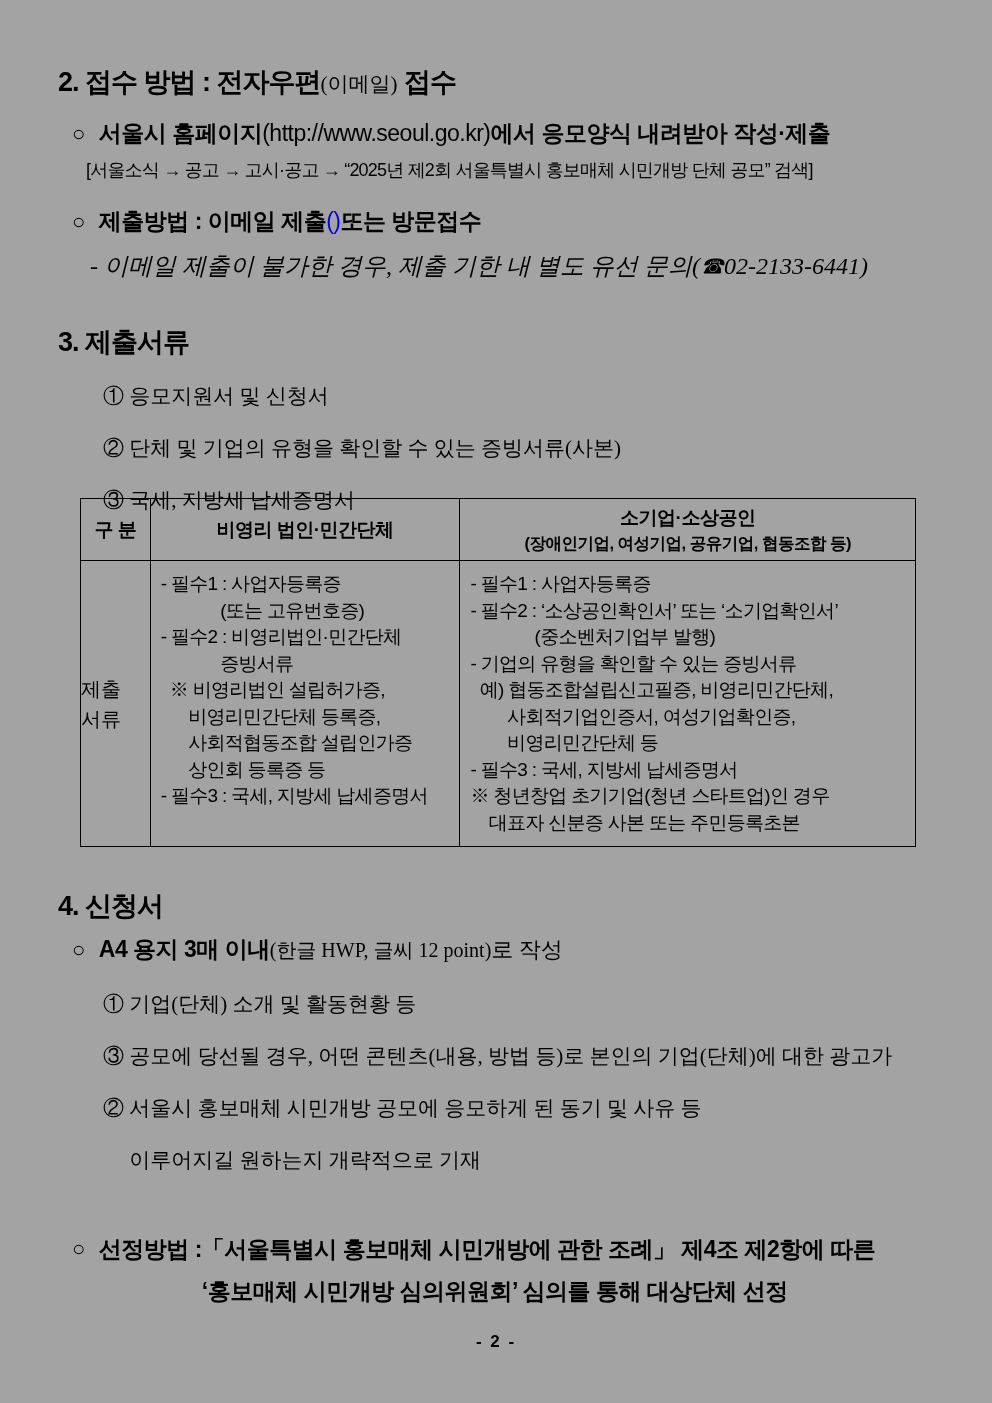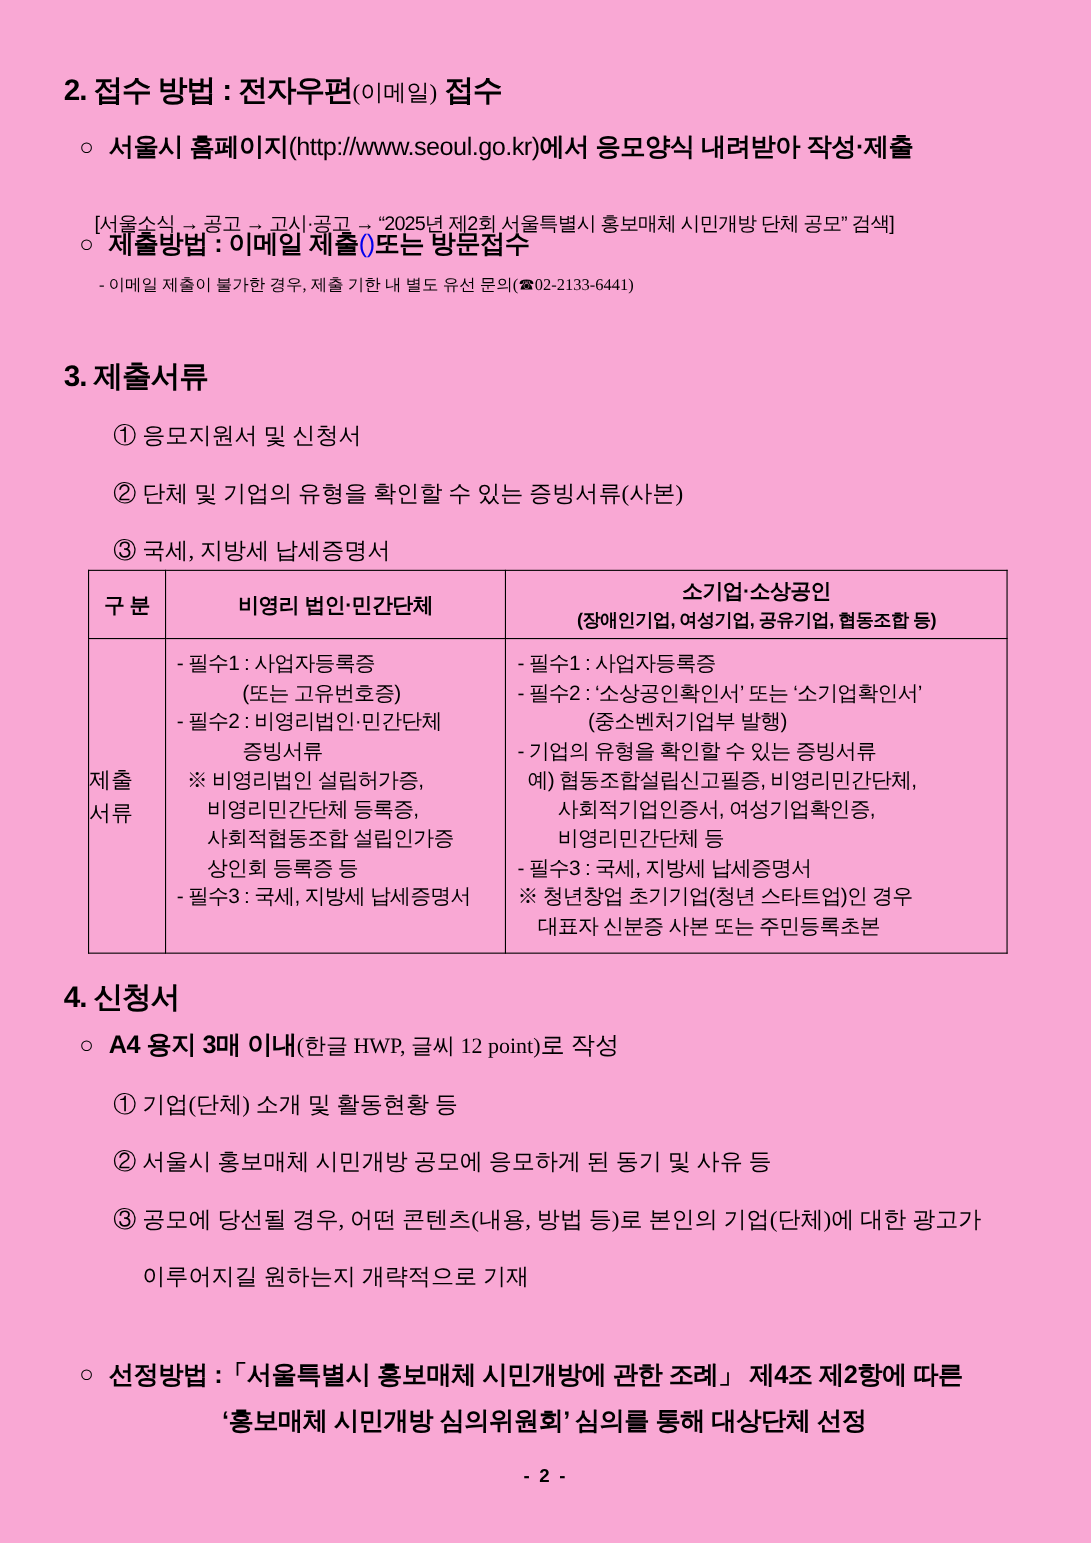--- a/index.html
+++ b/index.html
@@ -1,20 +1,20 @@
 <!DOCTYPE html>
 <html lang="ko"><head>
 <meta charset="utf-8">
 <style>
   * { margin:0; padding:0; box-sizing:border-box; }
   html,body { background:#ffffff; }
   .page {
     position:relative;
     width:992px; height:1403px;
-    background:#f9a8d4;
+    background:#a3a3a3;
     color:#000;
     overflow:hidden;
     font-family:"Liberation Serif", serif;
     padding-left:15px;
   }
   
   .sec-heading {
     position:absolute; left:58px;
     font-family:"Liberation Sans", sans-serif;
     font-weight:bold; font-size:27px;
@@ -48,39 +48,38 @@
   }
   .email-link {
     color:#0000ee; text-decoration:underline;
     font-weight:normal; letter-spacing:-0.5px;
   }
   .paren-link { color:#0000ee; font-weight:normal; }
   
   .path-line {
     position:absolute; left:86px;
     font-family:"Liberation Sans", sans-serif;
-    font-size:18px; letter-spacing:-0.8px; white-space:nowrap;margin-top:33px;
+    font-size:18px; letter-spacing:-0.8px; white-space:nowrap;
   }
   
   .note-line {
     position:absolute; left:90px;
     font-family:"Liberation Serif", serif;
-    font-size:15px; white-space:pre;
+    font-size:24px; white-space:pre;font-style:italic;
   }
   .num-list { position:absolute; left:103px; }
   .num-item {
     font-family:"Liberation Serif", serif;
     font-size:21px; line-height:40px; white-space:pre;margin-top:12px;
   }
   
   .doc-table {
     position:absolute; left:80px; top:498px;
     width:836px; border-collapse:collapse;
     font-family:"Liberation Sans", sans-serif;
-    margin-top:20px;
   }
   .doc-table th, .doc-table td { border:1.6px solid #000; }
   .doc-table th {
     font-weight:bold; font-size:19px; letter-spacing:-0.5px;
     text-align:center; vertical-align:middle; height:62px;
   }
   .hdr-sub { font-size:16.5px; margin-top:2px; }
   .doc-table td { height:286px; vertical-align:top; }
   .row-label {
     vertical-align:middle !important;
@@ -206,22 +205,22 @@
 
   <div class="bullet" style="top:934px;">
     <span class="marker">○</span>
     <span>A4 용지 3매 이내</span>
       <span class="serif-light"> (한글 HWP, 글씨 12 point)</span>
       <span class="serif-tail">로 작성</span>
   </div>
 
   <div class="num-list" style="top:972px;">
       <div class="num-item">① 기업(단체) 소개 및 활동현황 등</div>
+      <div class="num-item">③ 공모에 당선될 경우, 어떤 콘텐츠(내용, 방법 등)로 본인의 기업(단체)에 대한 광고가</div>
       <div class="num-item">② 서울시 홍보매체 시민개방 공모에 응모하게 된 동기 및 사유 등</div>
-      <div class="num-item">③ 공모에 당선될 경우, 어떤 콘텐츠(내용, 방법 등)로 본인의 기업(단체)에 대한 광고가</div>
       <div class="num-item">     이루어지길 원하는지 개략적으로 기재</div>
     </div>
 
 
   <div class="hang-bullet" style="top:1228px;">
     <span class="marker">○</span>
     <span class="label">선정방법 : </span>
     <span class="hang-lines">
       <div>「서울특별시 홍보매체 시민개방에 관한 조례」 제4조 제2항에 따른</div>
       <div>‘홍보매체 시민개방 심의위원회’ 심의를 통해 대상단체 선정</div>

